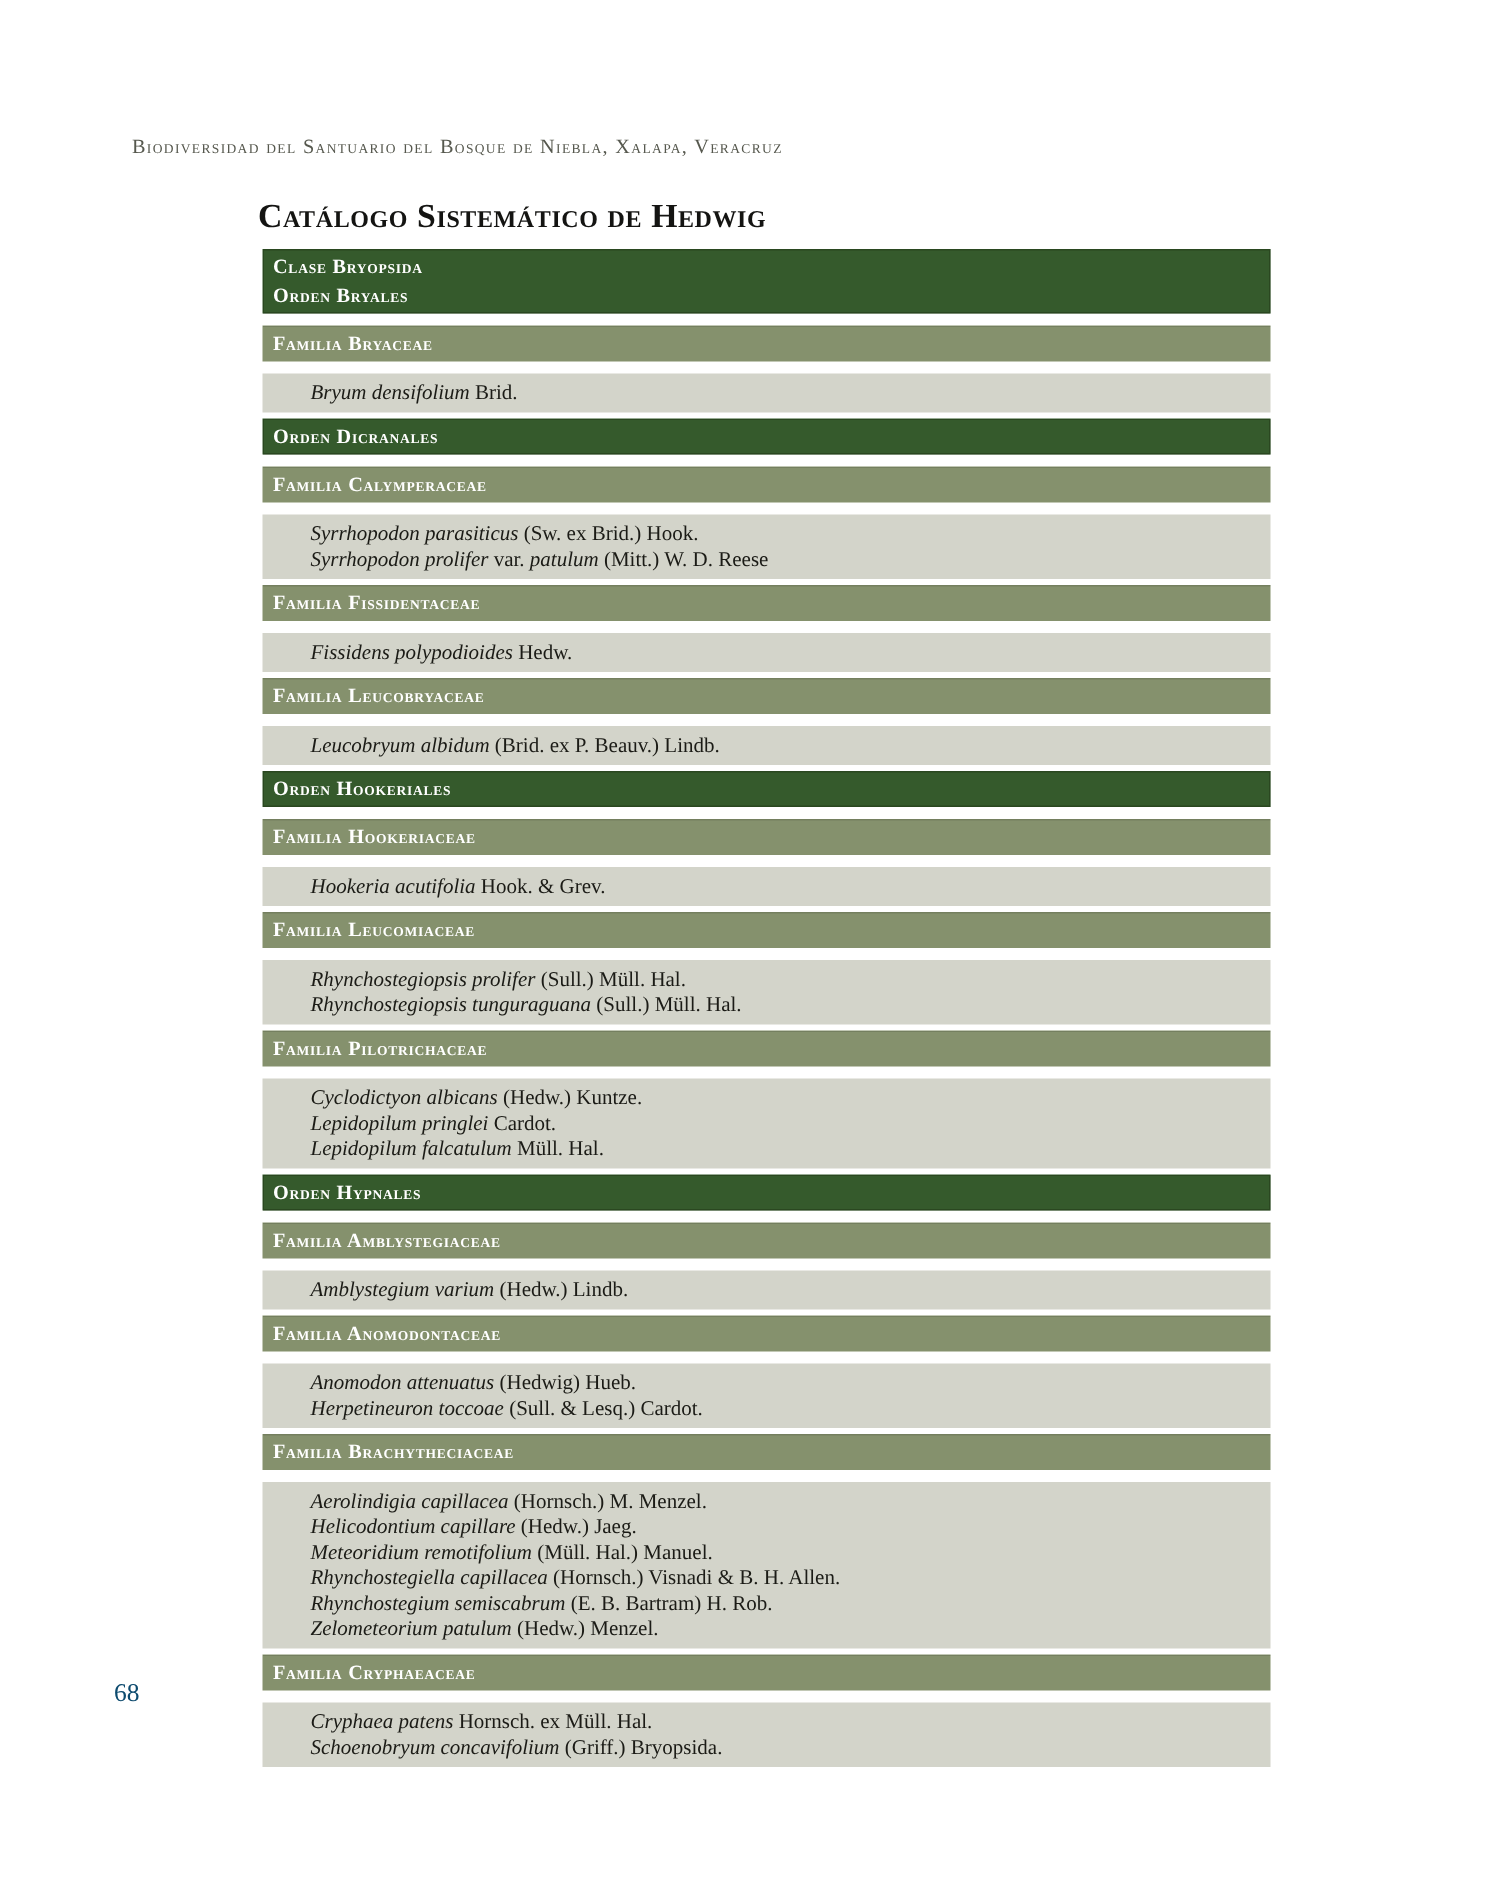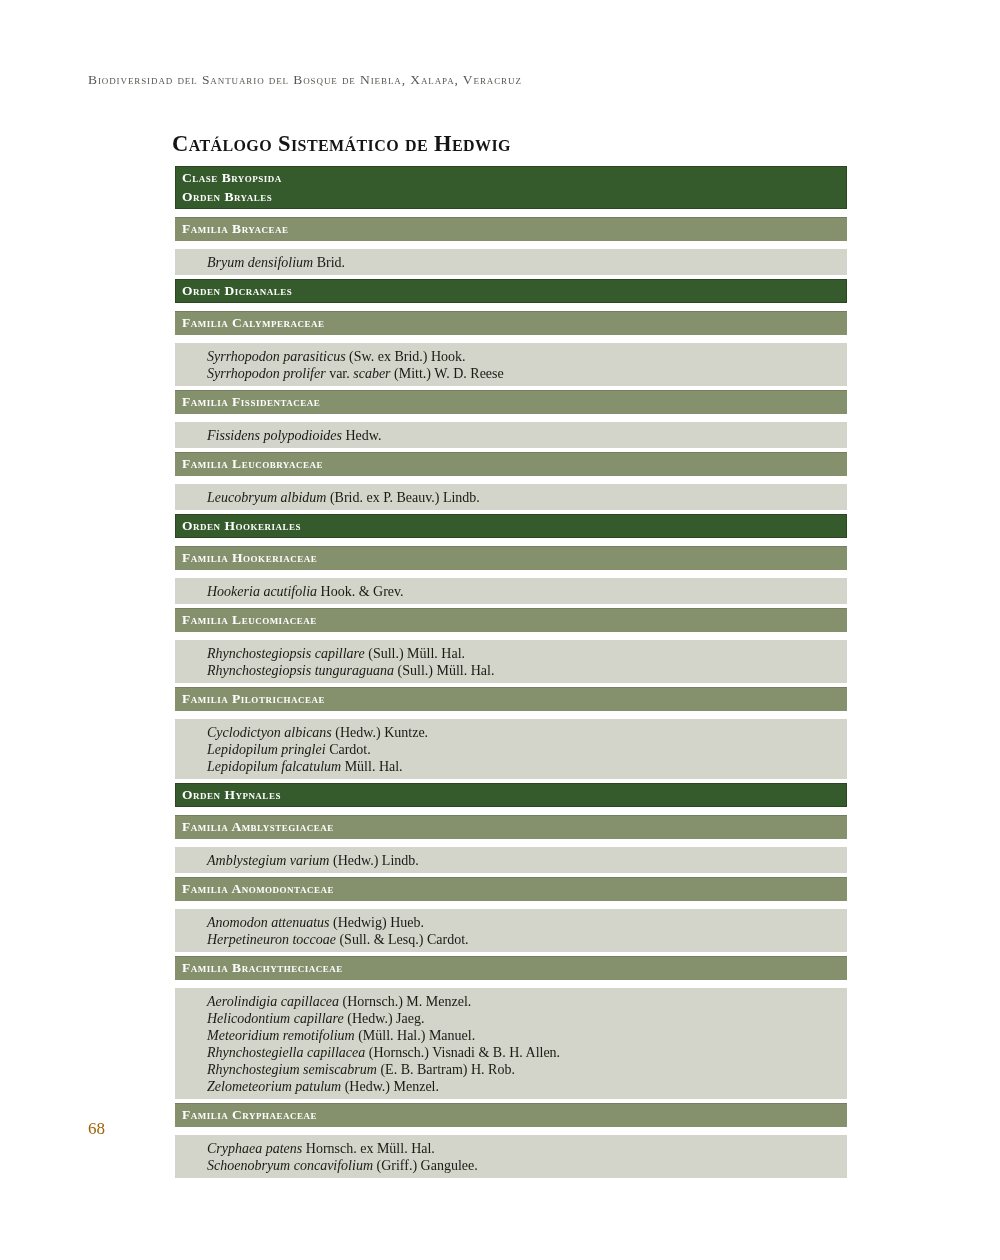--- a/index.html
+++ b/index.html
@@ -9,21 +9,21 @@
   .page {
     position: relative;
     width: 1000px;
     height: 1260px;
     background: #ffffff;
     font-family: "Liberation Serif", "DejaVu Serif", serif;
     overflow: hidden;
   }
   .running-header {
     position: absolute;
-    left: 88px; top: 72px;
+    left: 88px; top: 90px;
     font-variant: small-caps;
     font-size: 13.5px;
     letter-spacing: 0.9px;
     color: var(--header-text, #56584e);
   }
   .page-title {
     position: absolute;
     left: 172px; top: 131px;
     margin: 0;
     font-variant: small-caps;
@@ -63,23 +63,23 @@
     font-size: 14px;
     color: #1b1b16;
   }
   .species-line {
     line-height: 17px;
     white-space: nowrap;
   }
   .species-line em { font-style: italic; }
   .page-number {
     position: absolute;
-    left: 88px; top: 1119px;
+    left: 76px; top: 1119px;
     font-size: 17px;
-    color: #a16207;
+    color: #0c4a6e;
   }
 </style>
 </head>
 <body>
 
 <div class="page">
   <div class="running-header">Biodiversidad del Santuario del Bosque de Niebla, Xalapa, Veracruz</div>
 
   <h1 class="page-title">Catálogo Sistemático de Hedwig</h1>
 
@@ -95,21 +95,21 @@
         <div class="species-line"><em>Bryum densifolium</em><span> Brid.</span></div>
       </div>
       <div class="band dark">
         <div class="band-line">Orden Dicranales</div>
       </div>
       <div class="band sage">
         <div class="band-line">Familia Calymperaceae</div>
       </div>
       <div class="species-block">
         <div class="species-line"><em>Syrrhopodon parasiticus</em><span> (Sw. ex Brid.) Hook.</span></div>
-        <div class="species-line"><em>Syrrhopodon prolifer</em><span> var. </span><em>scaber</em><span> (Mitt.) W. D. Reese</span></div>
+        <div class="species-line"><em>Syrrhopodon prolifer</em><span> var. </span><em>patulum</em><span> (Mitt.) W. D. Reese</span></div>
       </div>
       <div class="band sage">
         <div class="band-line">Familia Fissidentaceae</div>
       </div>
       <div class="species-block">
         <div class="species-line"><em>Fissidens polypodioides</em><span> Hedw.</span></div>
       </div>
       <div class="band sage">
         <div class="band-line">Familia Leucobryaceae</div>
       </div>
@@ -122,21 +122,21 @@
       <div class="band sage">
         <div class="band-line">Familia Hookeriaceae</div>
       </div>
       <div class="species-block">
         <div class="species-line"><em>Hookeria acutifolia</em><span> Hook. &amp; Grev.</span></div>
       </div>
       <div class="band sage">
         <div class="band-line">Familia Leucomiaceae</div>
       </div>
       <div class="species-block">
-        <div class="species-line"><em>Rhynchostegiopsis capillare</em><span> (Sull.) Müll. Hal.</span></div>
+        <div class="species-line"><em>Rhynchostegiopsis prolifer</em><span> (Sull.) Müll. Hal.</span></div>
         <div class="species-line"><em>Rhynchostegiopsis tunguraguana</em><span> (Sull.) Müll. Hal.</span></div>
       </div>
       <div class="band sage">
         <div class="band-line">Familia Pilotrichaceae</div>
       </div>
       <div class="species-block">
         <div class="species-line"><em>Cyclodictyon albicans</em><span> (Hedw.) Kuntze.</span></div>
         <div class="species-line"><em>Lepidopilum pringlei</em><span> Cardot.</span></div>
         <div class="species-line"><em>Lepidopilum falcatulum</em><span> Müll. Hal.</span></div>
       </div>
@@ -165,18 +165,18 @@
         <div class="species-line"><em>Meteoridium remotifolium</em><span> (Müll. Hal.) Manuel.</span></div>
         <div class="species-line"><em>Rhynchostegiella capillacea</em><span> (Hornsch.) Visnadi &amp; B. H. Allen.</span></div>
         <div class="species-line"><em>Rhynchostegium semiscabrum</em><span> (E. B. Bartram) H. Rob.</span></div>
         <div class="species-line"><em>Zelometeorium patulum</em><span> (Hedw.) Menzel.</span></div>
       </div>
       <div class="band sage">
         <div class="band-line">Familia Cryphaeaceae</div>
       </div>
       <div class="species-block">
         <div class="species-line"><em>Cryphaea patens</em><span> Hornsch. ex Müll. Hal.</span></div>
-        <div class="species-line"><em>Schoenobryum concavifolium</em><span> (Griff.) Gangulee.</span></div>
+        <div class="species-line"><em>Schoenobryum concavifolium</em><span> (Griff.) Bryopsida.</span></div>
       </div>
     </div>
 
   <div class="page-number">68</div>
 </div>
 
 </body></html>

